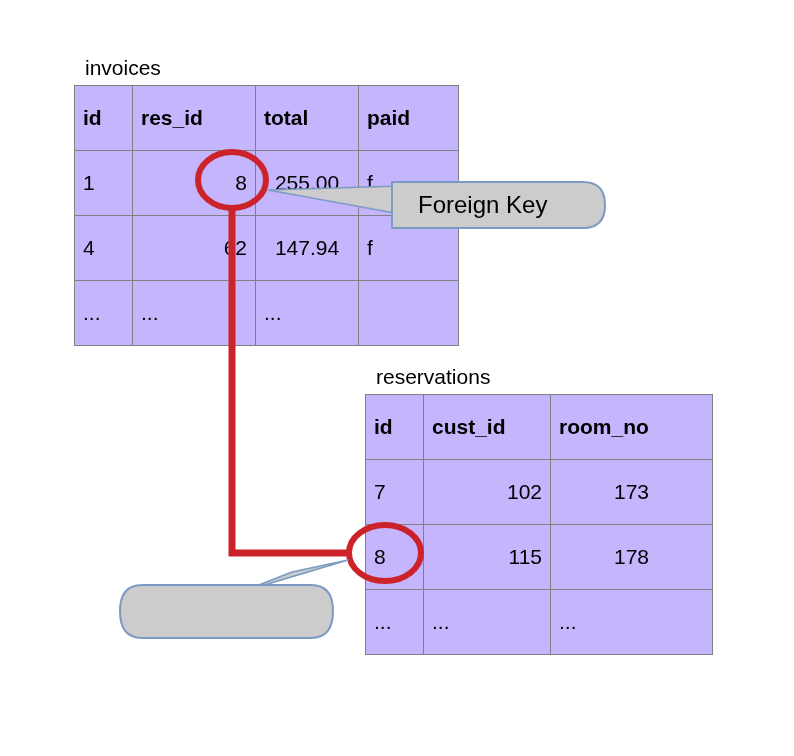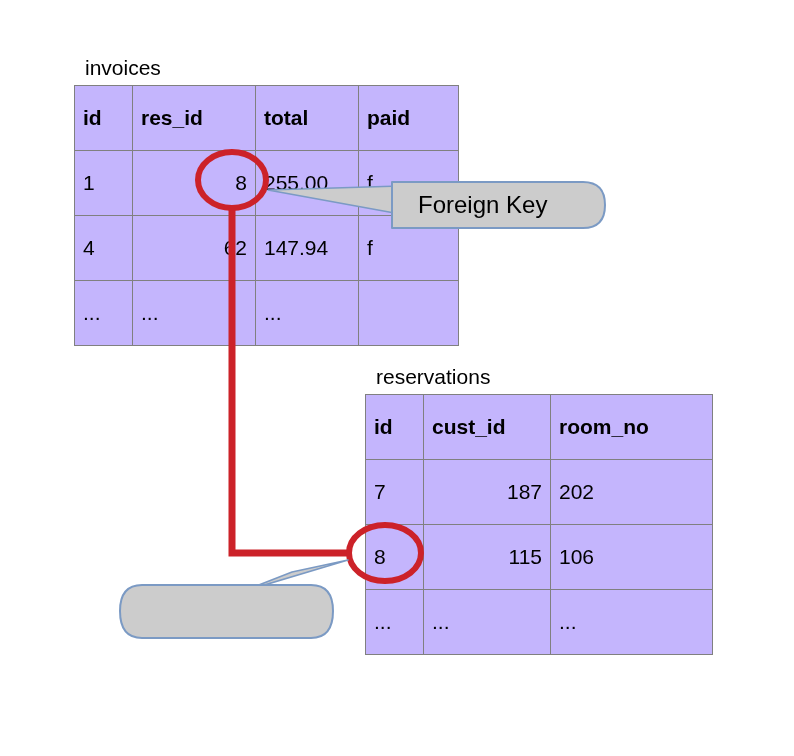--- a/index.html
+++ b/index.html
@@ -58,21 +58,21 @@
     height: 64px;
     vertical-align: middle;
   }
   table.db tr.body td {
     font-weight: normal;
     height: 64px;
     vertical-align: middle;
   }
   .al-l { text-align: left; }
   .al-r { text-align: right; }
-  .al-c { }
+  .al-c { text-align: center; }
 
   
   #invoices-table { left: 74px; top: 85px; }
   #invoices-table col.c0 { width: 58px; }
   #invoices-table col.c1 { width: 123px; }
   #invoices-table col.c2 { width: 103px; }
   #invoices-table col.c3 { width: 100px; }
 
   
   #reservations-table { left: 365px; top: 394px; }
@@ -155,27 +155,27 @@
         <col class="c2">
       </colgroup>
     <tbody>
       <tr class="hdr">
         <td class="al-l">id</td>
         <td class="al-l">cust_id</td>
         <td class="al-l">room_no</td>
       </tr>
       <tr class="body">
         <td class="al-l">7</td>
-        <td class="al-r">187</td>
-        <td class="al-c">202</td>
+        <td class="al-r">102</td>
+        <td class="al-c">173</td>
       </tr>
       <tr class="body">
         <td class="al-l">8</td>
         <td class="al-r">115</td>
-        <td class="al-c">106</td>
+        <td class="al-c">178</td>
       </tr>
       <tr class="body">
         <td class="al-l">...</td>
         <td class="al-l">...</td>
         <td class="al-l">...</td>
       </tr>
     </tbody>
   </table>
 
   <svg id="overlay" viewBox="0 0 794 756" width="794" height="756">

